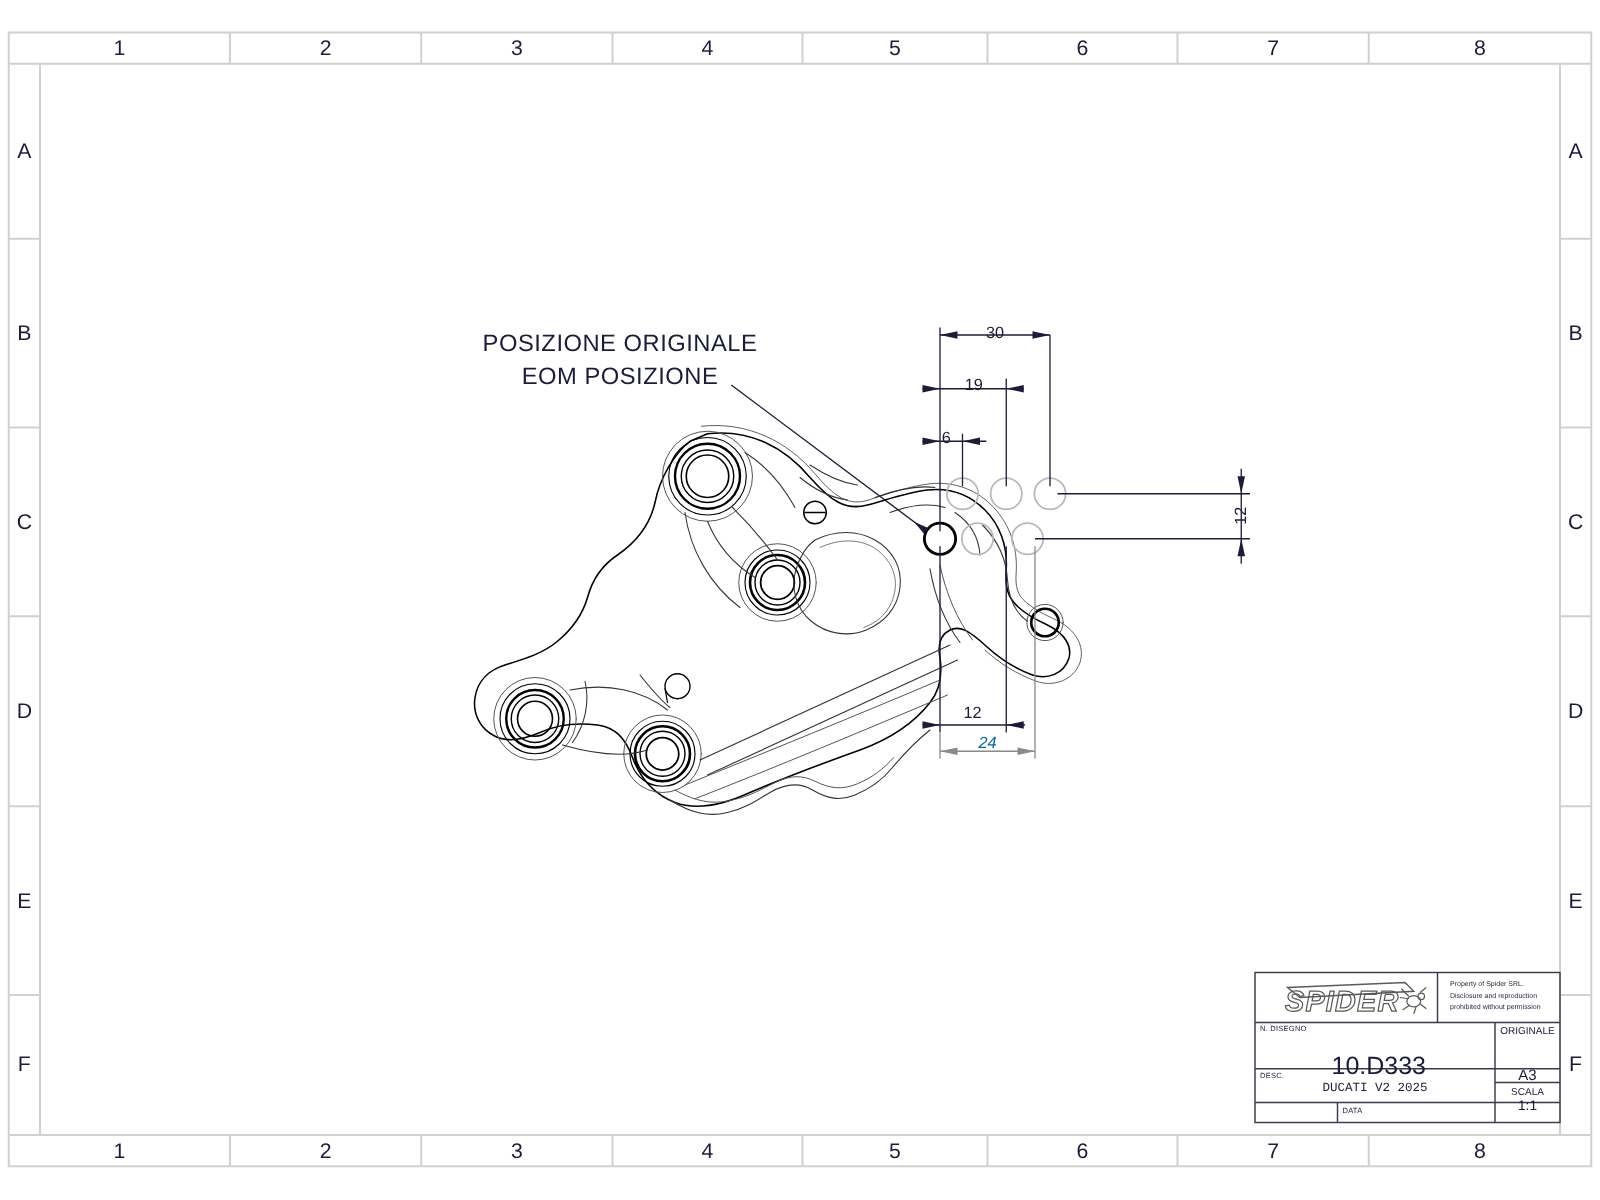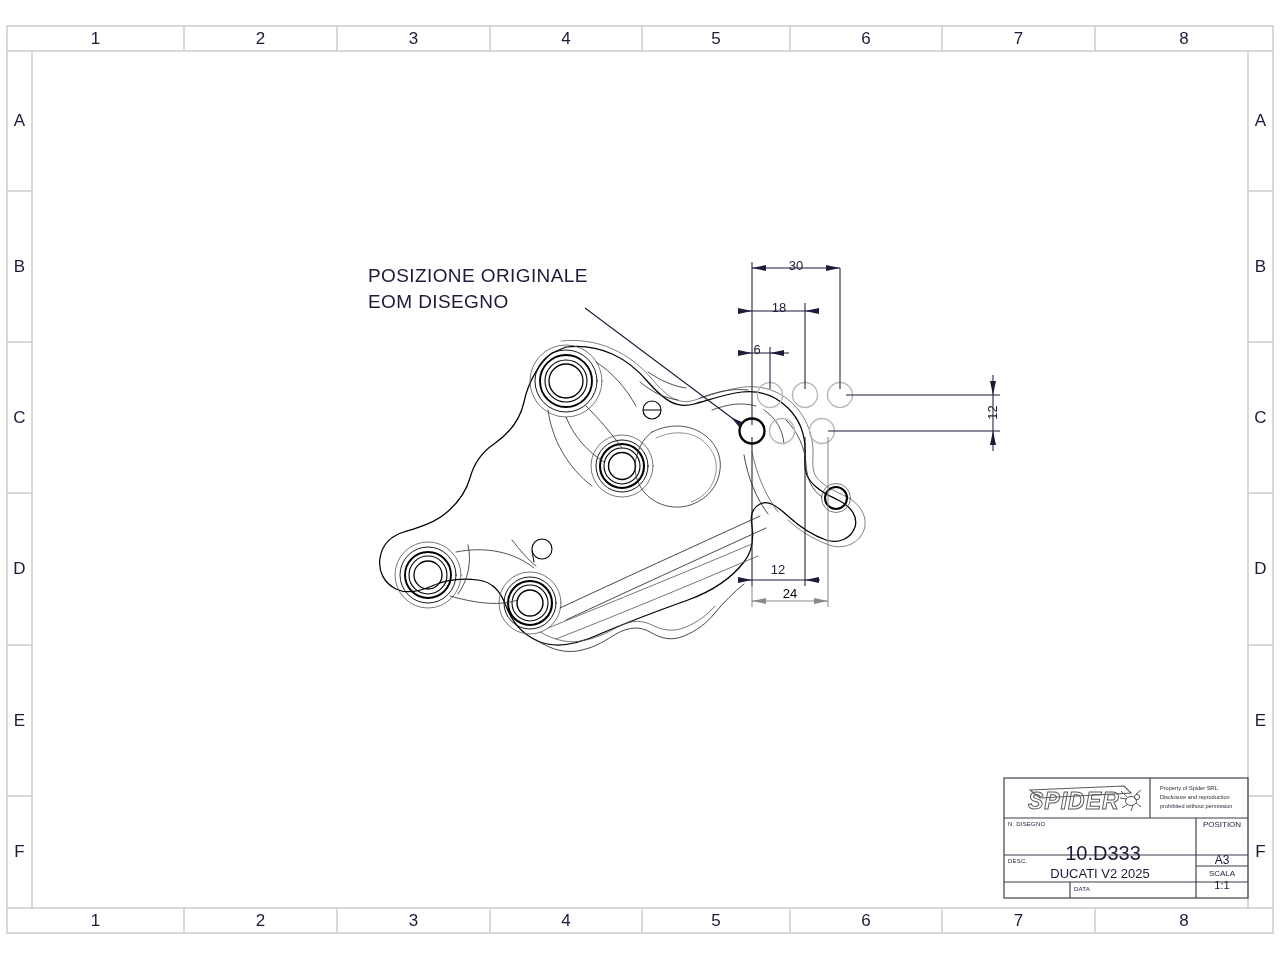--- a/index.html
+++ b/index.html
@@ -5,28 +5,28 @@
   html,body{margin:0;padding:0;background:#fff;}
   body{width:1280px;height:960px;position:relative;overflow:hidden;
        font-family:"Liberation Sans",sans-serif;color:#1a1a2e;}
   #sheet{position:absolute;left:0;top:0;width:1280px;height:960px;}
   .svg-layer{position:absolute;left:0;top:0;width:1280px;height:960px;}
   .zone-lbl{position:absolute;font-size:17px;color:#1b1b3a;
             display:flex;align-items:center;justify-content:center;
             user-select:none;}
   .dim-lbl{position:absolute;font-size:13px;color:#1b1b3a;
            text-align:center;white-space:nowrap;}
-  .dim-lbl.ref{color:#000000;}
+  .dim-lbl.ref{color:#0369a1;font-style:italic;}
   .dim-lbl.vert{transform:rotate(-90deg);transform-origin:center center;}
   .note{position:absolute;font-size:19px;color:#1b1b3a;letter-spacing:.4px;
-        line-height:1.35;white-space:nowrap;}
+        line-height:1.35;text-align:center;white-space:nowrap;}
   .tb-txt{position:absolute;color:#1b1b3a;white-space:nowrap;}
   .tb-tiny{font-size:6px;letter-spacing:.2px;}
   .tb-small{font-size:8px;}
-  .tb-mid{font-size:13px;}
+  .tb-mid{font-size:10px;font-family:Liberation Mono, monospace;}
   .tb-big{font-size:20px;}
   .tb-legal{font-size:5.6px;line-height:1.65;color:#2a2a3a;white-space:nowrap;}
   .ctr{text-align:center;}
 </style>
 </head>
 <body>
 
 <div id="sheet">
 
   <svg class="svg-layer" viewBox="0 0 1280 960">
@@ -292,29 +292,29 @@
     <g stroke="#8a8a8a" stroke-width="1.05" fill="none">
       <line x1="752" y1="586" x2="752" y2="607"></line>
       <line x1="828" y1="437" x2="828" y2="607"></line>
       <line x1="752" y1="601" x2="828" y2="601"></line>
       <path d="M 752,601 L 766,598 L 766,604 Z" fill="#8a8a8a" stroke="none"></path>
       <path d="M 828,601 L 814,598 L 814,604 Z" fill="#8a8a8a" stroke="none"></path>
     </g>
   </svg>
 
   <div class="dim-lbl" style="left:772px;top:258px;width:48px;text-align:center;">30</div>
-  <div class="dim-lbl" style="left:755px;top:300px;width:48px;">18</div>
+  <div class="dim-lbl" style="left:755px;top:300px;width:48px;">19</div>
   <div class="dim-lbl" style="left:737px;top:342px;width:40px;">6</div>
   <div class="dim-lbl vert" style="left:972px;top:405px;width:40px;">12</div>
   <div class="dim-lbl" style="left:757px;top:562px;width:42px;">12</div>
   <div class="dim-lbl ref" style="left:766px;top:586px;width:48px;">24</div>
 
   <div class="note" style="left:368px;top:263px;width:256px;">
     <div>POSIZIONE ORIGINALE</div>
-    <div>EOM DISEGNO</div>
+    <div>EOM POSIZIONE</div>
   </div>
 
   <svg class="svg-layer" viewBox="0 0 1280 960">
     <g stroke="#3a3a4a" stroke-width="1.15" fill="none">
       <rect x="1004" y="778" width="244" height="120"></rect>
       <line x1="1004" y1="818" x2="1248" y2="818"></line>
       <line x1="1004" y1="855" x2="1248" y2="855"></line>
       <line x1="1004" y1="882" x2="1248" y2="882"></line>
       <line x1="1150" y1="778" x2="1150" y2="818"></line>
       <line x1="1196" y1="818" x2="1196" y2="898"></line>
@@ -338,21 +338,21 @@
 
   <div class="tb-txt tb-legal" style="left:1160px;top:784px;">
     <div>Property of Spider SRL.</div>
     <div>Disclosure and reproduction</div>
     <div>prohibited without permission</div>
   </div>
 
   <div class="tb-txt tb-tiny" style="left:1008px;top:821px;">N. DISEGNO</div>
   <div class="tb-txt tb-big ctr" style="left:1018px;top:826px;width:170px;margin-top:16px;">10.D333</div>
 
-  <div class="tb-txt tb-small ctr" style="left:1196px;top:820px;width:52px;">POSITION</div>
+  <div class="tb-txt tb-small ctr" style="left:1196px;top:820px;width:52px;">ORIGINALE</div>
   <div class="tb-txt tb-mid ctr" style="left:1196px;top:834px;width:52px;"></div>
 
   <div class="tb-txt tb-tiny" style="left:1008px;top:858px;">DESC.</div>
   <div class="tb-txt tb-mid ctr" style="left:1012px;top:866px;width:176px;">DUCATI V2 2025</div>
 
   <div class="tb-txt ctr" style="left:1196px;top:853px;width:52px;font-size:12px;">A3</div>
   <div class="tb-txt tb-small ctr" style="left:1196px;top:869px;width:52px;">SCALA</div>
   <div class="tb-txt ctr" style="left:1196px;top:879px;width:52px;font-size:11px;">1:1</div>
 
   <div class="tb-txt tb-tiny" style="left:1074px;top:886px;">DATA</div>

